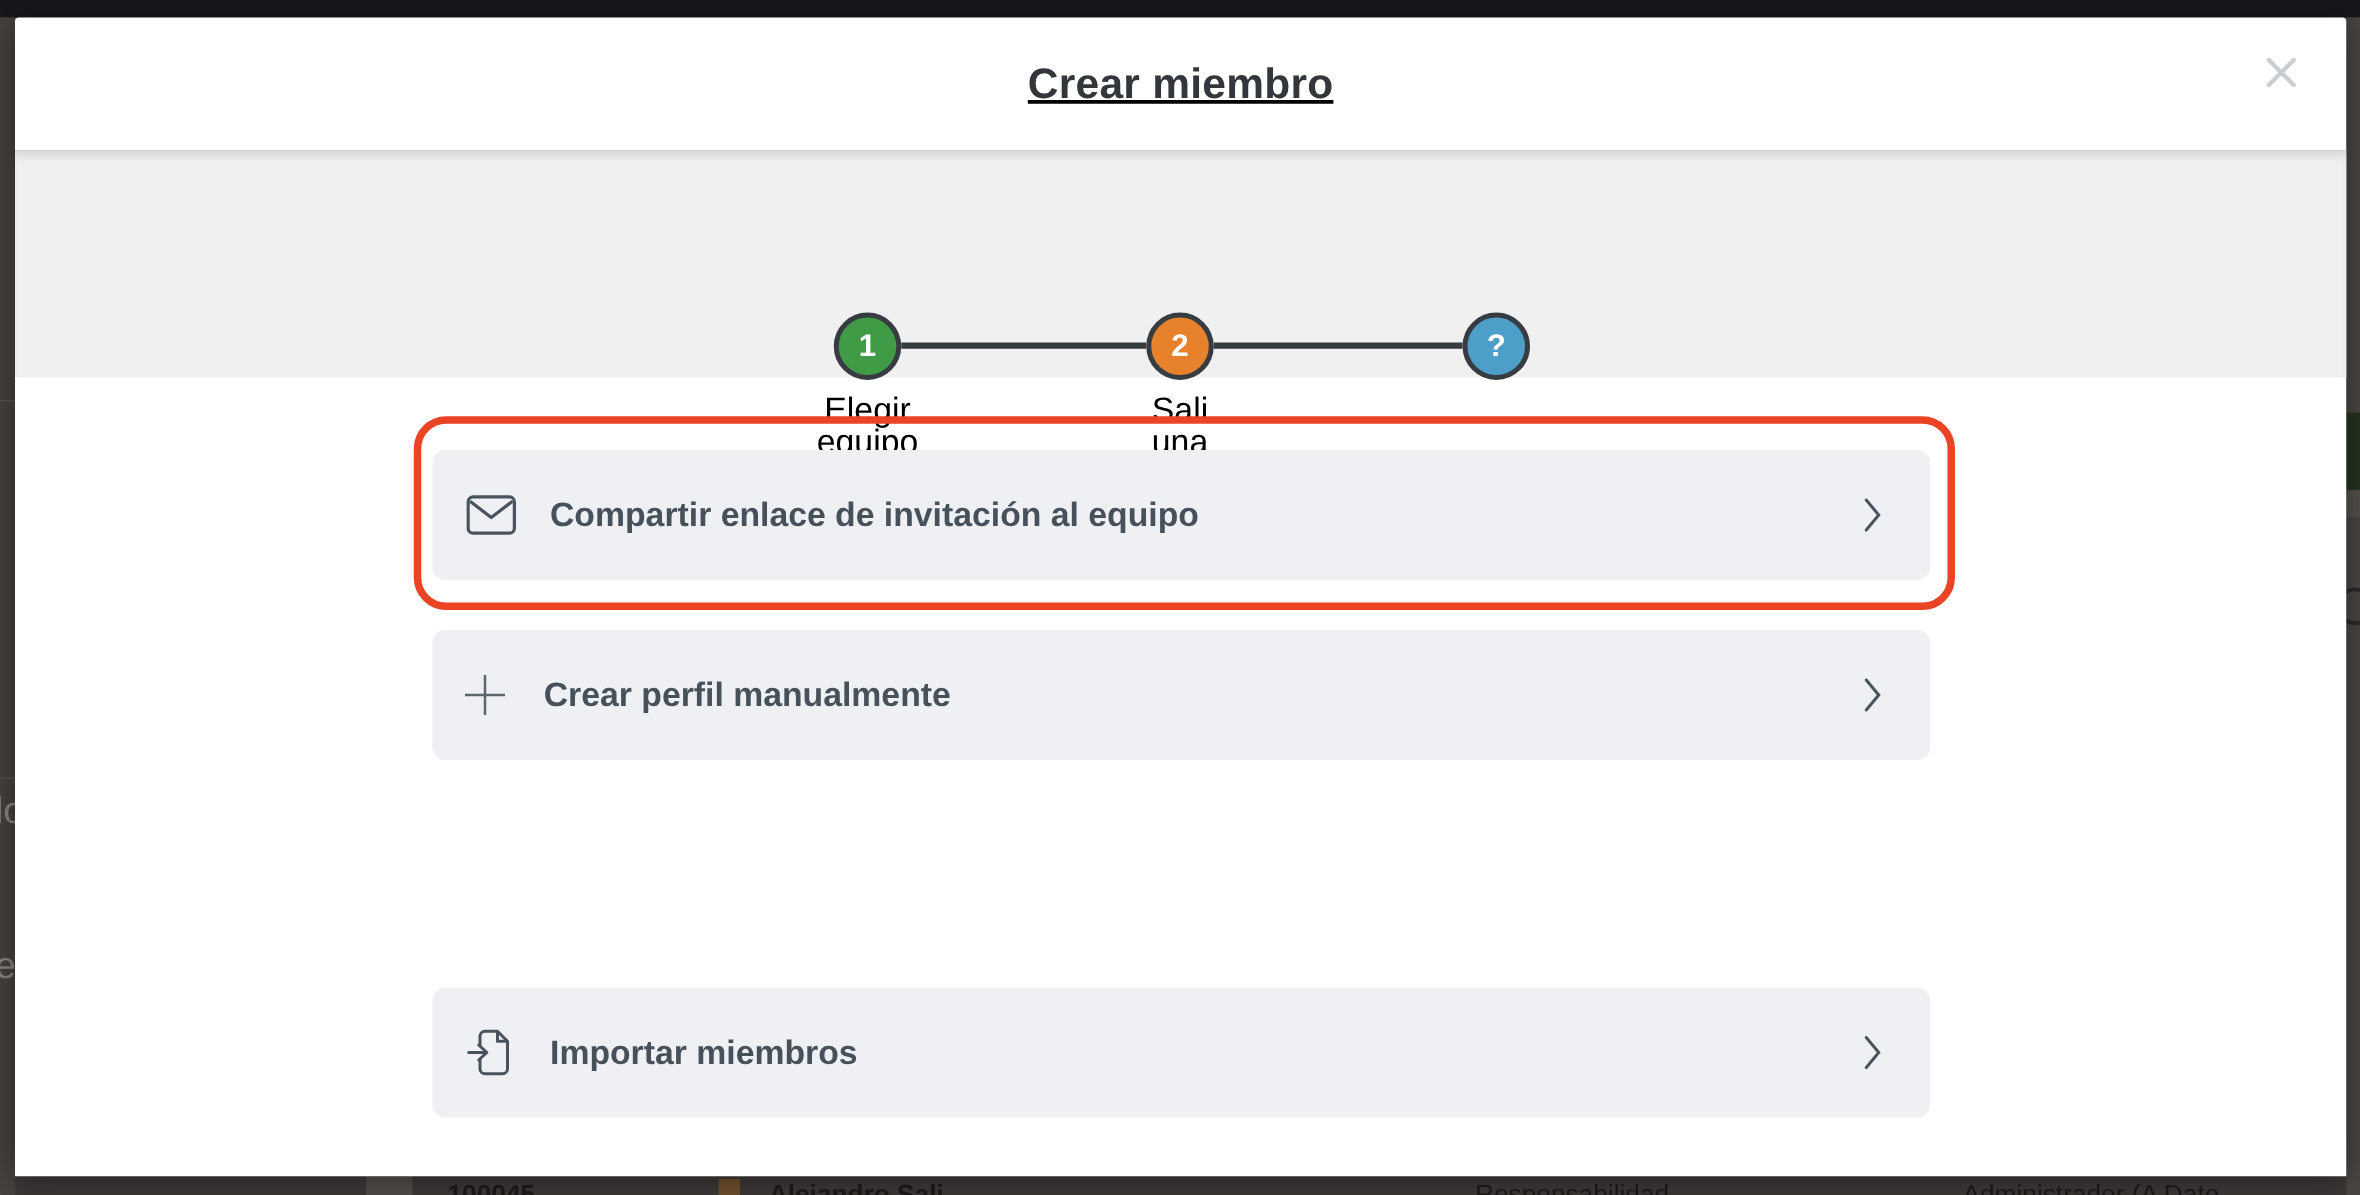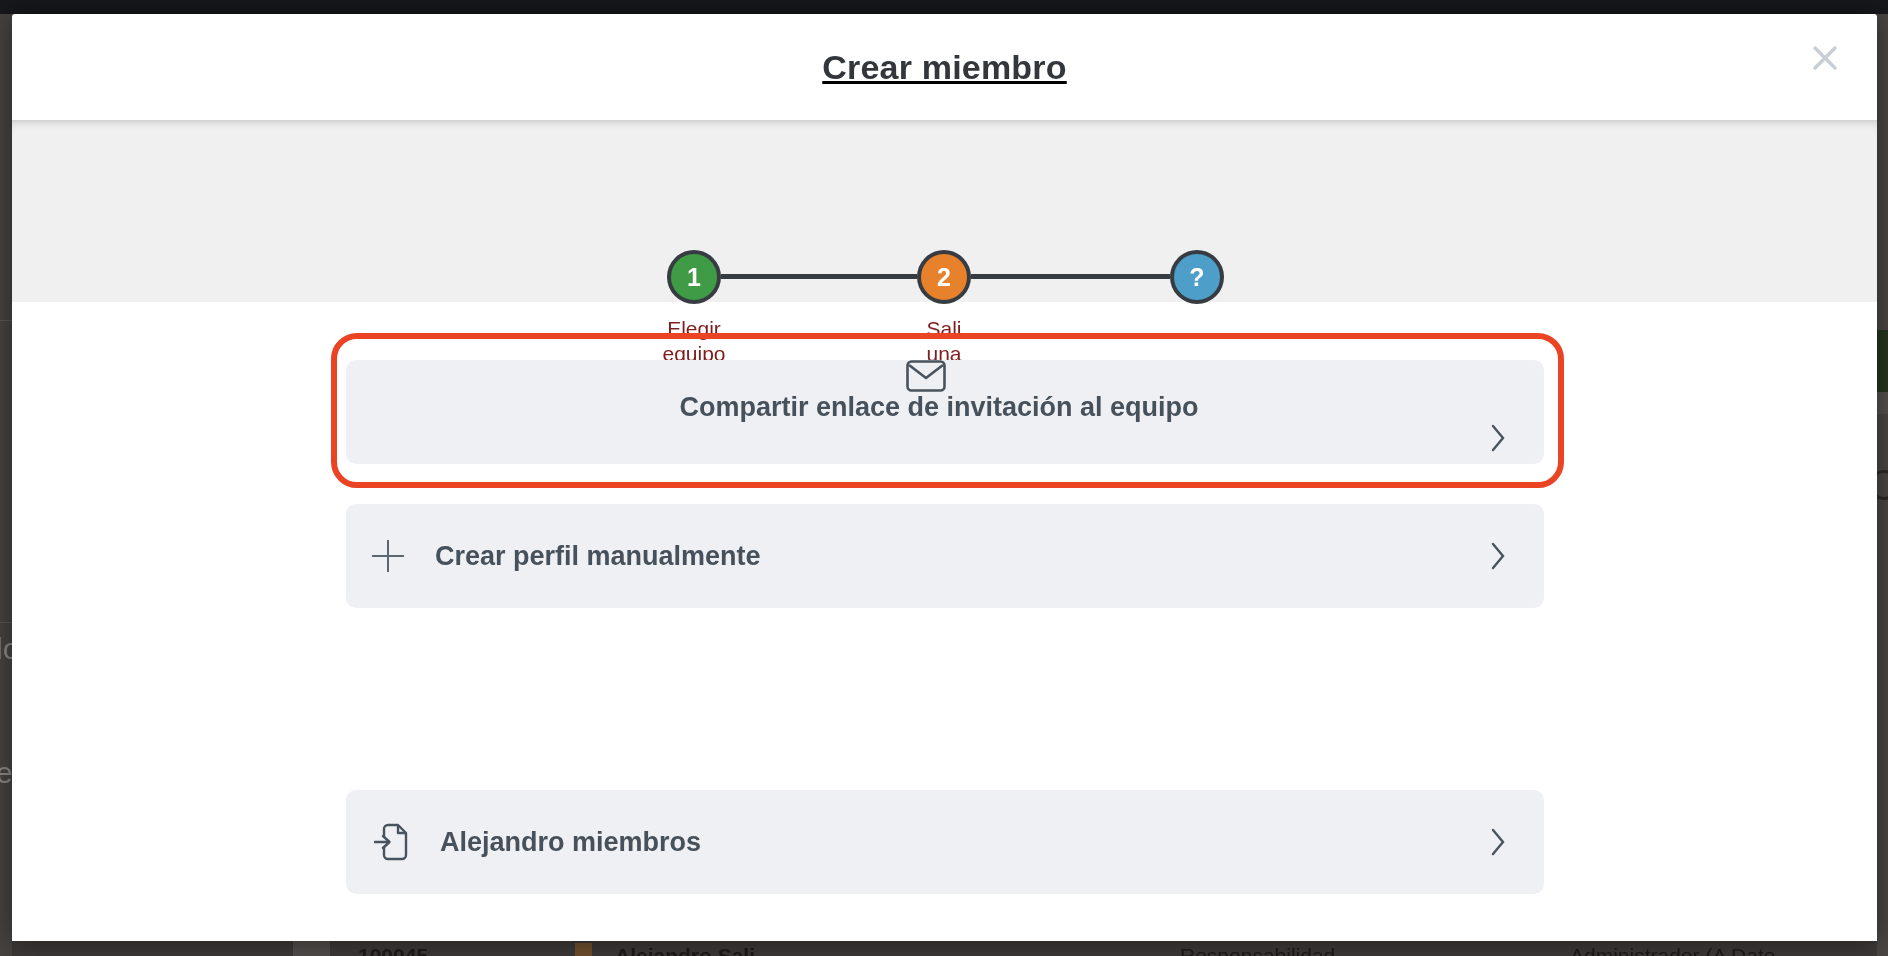--- a/index.html
+++ b/index.html
@@ -35,28 +35,28 @@
   .stepper-section { position:absolute; left:0; top:106px; width:1865px; height:182px; background:#f0f0f1;
                      box-shadow:inset 0 8px 9px -6px rgba(0,0,0,0.18); }
   .step-line { position:absolute; top:154px; height:5px; background:#373c42; }
   .line-1 { left:709px; width:196px; }
   .line-2 { left:959px; width:199px; }
   .step-circle { position:absolute; top:130px; width:54px; height:54px; border:4px solid #373c42; border-radius:50%;
                  display:flex; align-items:center; justify-content:center; color:#ffffff; font-size:25px; font-weight:700; }
   .circle-1 { left:655px; background:#3f9b45; }
   .circle-2 { left:905px; background:#e8812c; }
   .circle-3 { left:1158px; background:#4d9fc9; }
-  .step-label { position:absolute; top:196px; width:200px; text-align:center; font-size:21px; line-height:25px;
-                color:#7f1d1d; white-space:pre-line; }
+  .step-label { position:absolute; top:196px; width:200px; text-align:center; font-size:27px; line-height:25px;
+                color:#000000; white-space:pre-line; }
   .label-1 { left:582px; }
   .label-2 { left:832px; }
 
   .option-row { position:absolute; left:334px; width:1198px; height:104px; background:#eef0f3; border-radius:10px;
                 display:flex; align-items:center; padding:0 38px 0 26px; cursor:pointer; }
-  .row-1 { top:346px;flex-direction:column; } .row-2 { top:490px;padding-left:21px; } .row-3 { top:633px; } .row-4 { top:776px; }
+  .row-1 { top:346px; } .row-2 { top:490px;padding-left:21px; } .row-3 { top:633px; } .row-4 { top:776px; }
   .option-icon { flex:0 0 auto; width:42px; display:flex; align-items:center; justify-content:center; margin-right:26px; }
   .option-label { font-size:27px; font-weight:600; color:#47515b; }
   .option-chevron { margin-left:auto; display:flex; align-items:center; }
   .highlight-ring { position:absolute; left:319px; top:319px; width:1233px; height:155px;
                     border:6px solid #ea4425; border-radius:26px; pointer-events:none; }
 </style>
 </head>
 <body>
 
 <div class="canvas">
@@ -150,21 +150,21 @@
     <div class="option-row row-4">
       <span class="option-icon">
         <svg width="40" height="42" viewBox="0 0 40 42">
           <path d="M25,4 H15 a4,4 0 0 0 -4,4 v26 a4,4 0 0 0 4,4 h14 a4,4 0 0 0 4,-4 V12 L25,4 Z" fill="none" stroke="#49535d" stroke-width="2.4" stroke-linejoin="round"></path>
           <path d="M25,4 v8 h8" fill="none" stroke="#49535d" stroke-width="2.4" stroke-linejoin="round"></path>
           <line x1="5" y1="21" x2="16" y2="21" stroke="#eef0f3" stroke-width="9"></line>
           <line x1="2" y1="21" x2="15" y2="21" stroke="#49535d" stroke-width="2.4" stroke-linecap="round"></line>
           <path d="M10,15 L16.5,21 L10,27" fill="none" stroke="#49535d" stroke-width="2.4" stroke-linecap="round" stroke-linejoin="round"></path>
         </svg>
       </span>
-      <span class="option-label">Alejandro miembros</span>
+      <span class="option-label">Importar miembros</span>
       <span class="option-chevron">
         <svg width="16" height="30" viewBox="0 0 16 30">
           <path d="M3,3 L13,15 L3,27" fill="none" stroke="#49535d" stroke-width="2.4" stroke-linecap="round"></path>
         </svg>
       </span>
     </div>
 
     <div class="highlight-ring"></div>
 
   </div>

